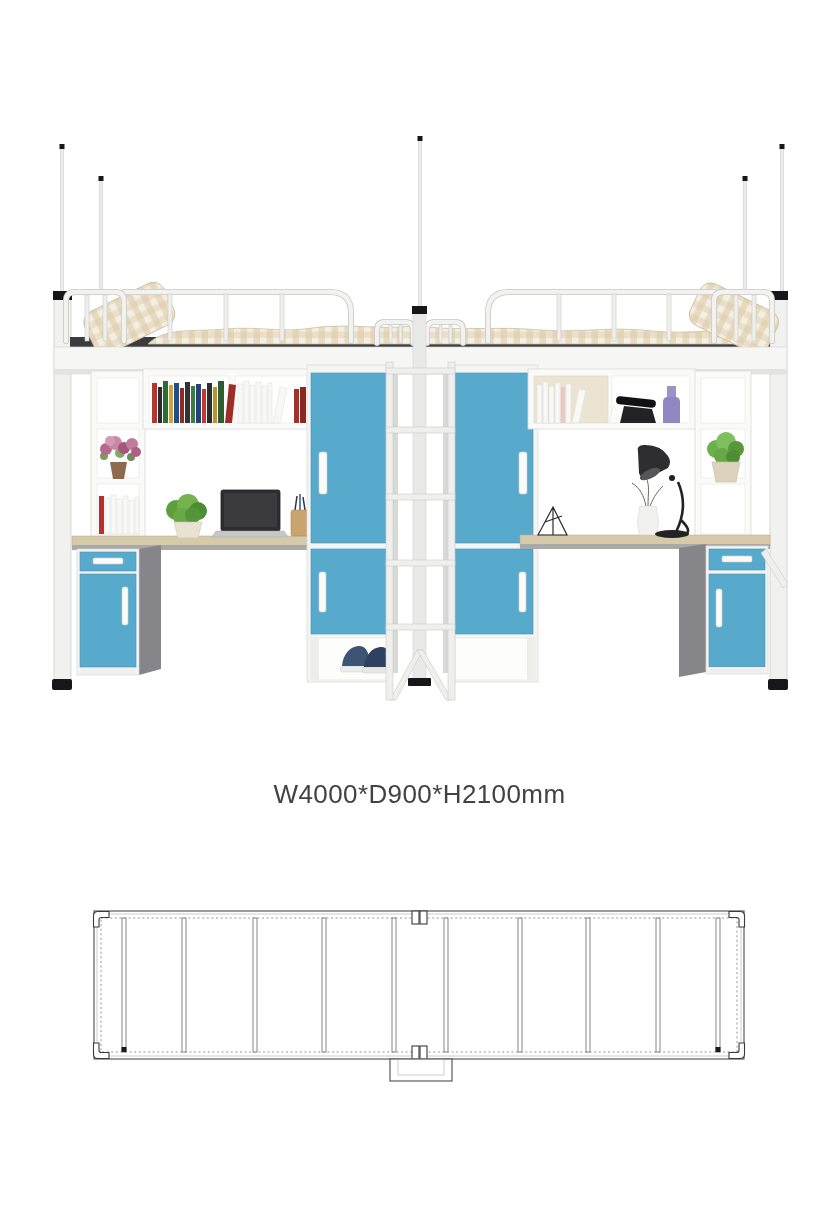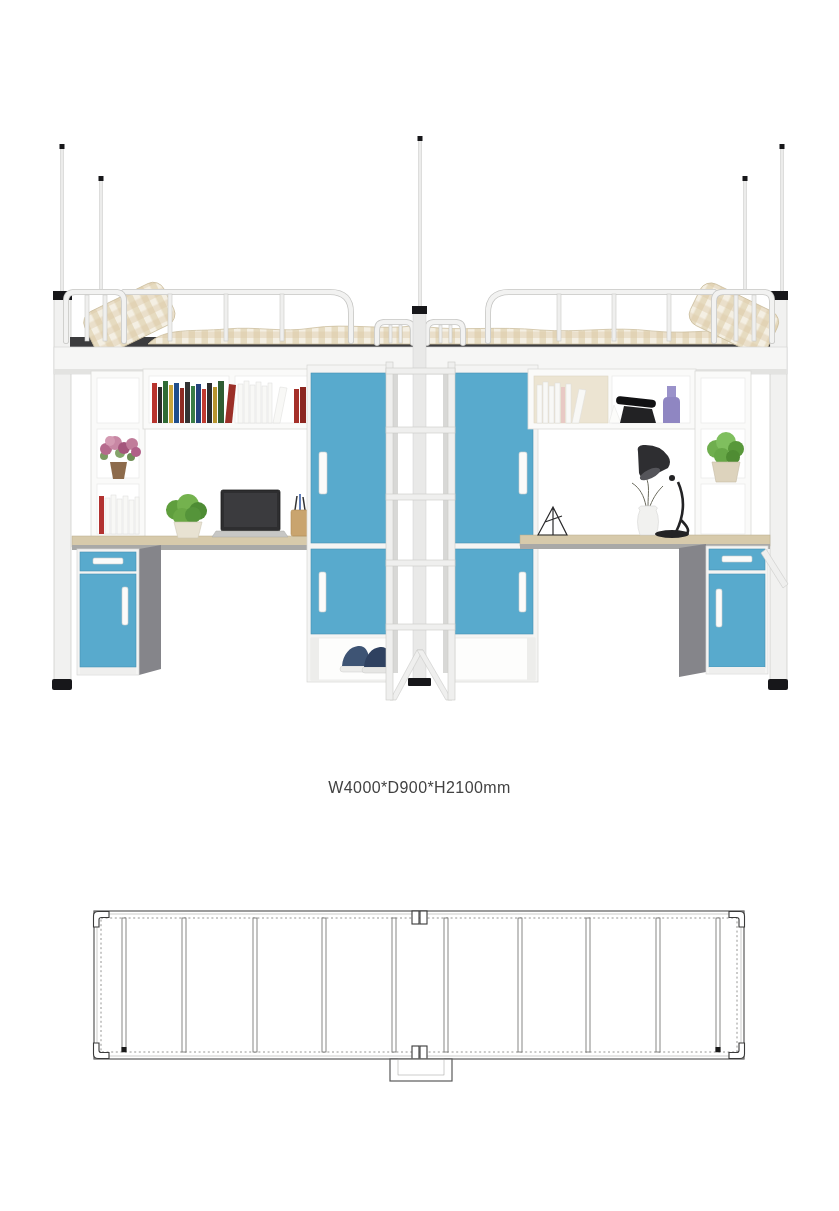--- a/index.html
+++ b/index.html
@@ -1,20 +1,20 @@
 <!DOCTYPE html>
 <html style="--cabinet-blue: #58aacd; --desk-wood: #d7caab; --bedding-beige: #dbc9a4; --accent-black: #17171a; --label-text: #424242; --drawing-line: #5a5a5a;"><head>
 <meta charset="utf-8">
 <style>
   html,body{margin:0;padding:0;background:#ffffff;}
   .page{position:relative;width:839px;height:1211px;background:#fff;overflow:hidden;
         font-family:"Liberation Sans",sans-serif;}
   .scene{position:absolute;left:0;top:0;}
   .dim-label{position:absolute;left:0;right:0;top:779px;text-align:center;
-             font-size:16px;letter-spacing:.4px;color:var(--label-text,#424242);}
+             font-size:26px;letter-spacing:.4px;color:var(--label-text,#424242);}
   
   .c-blue{fill:var(--cabinet-blue,#58aacd);stroke:#4690b2;stroke-width:.6;}
   .handle{fill:#fbfbfa;stroke:#cfcfcd;stroke-width:.6;}
   .frame{fill:#f1f1f0;stroke:#c8c8c6;stroke-width:.7;}
   .panel{fill:#fafaf9;stroke:#d9d9d7;stroke-width:.8;}
   .opening{fill:#ffffff;stroke:#e9e9e7;stroke-width:.7;}
   .wood{fill:var(--desk-wood,#d7caab);stroke:#b9ac8d;stroke-width:.5;}
   .side3d{fill:#85858a;}
   .black{fill:var(--accent-black,#17171a);}
   .pole{fill:#ececeb;stroke:#c6c6c4;stroke-width:.5;}

